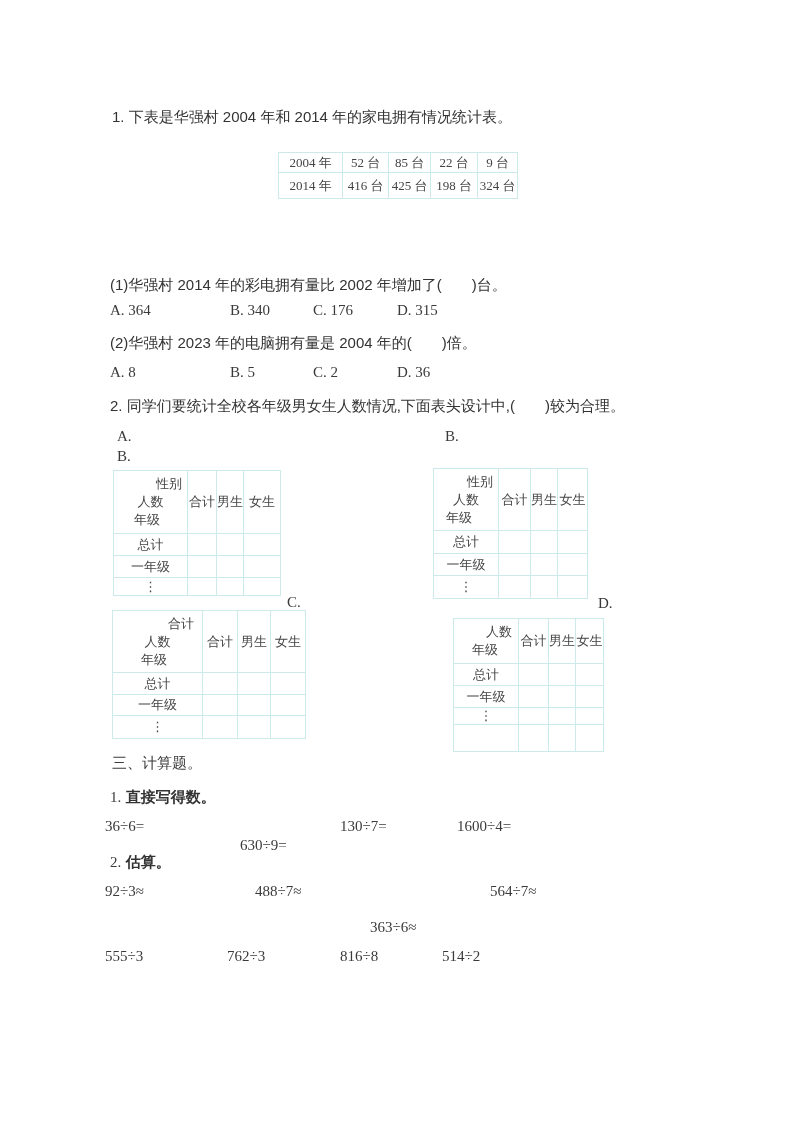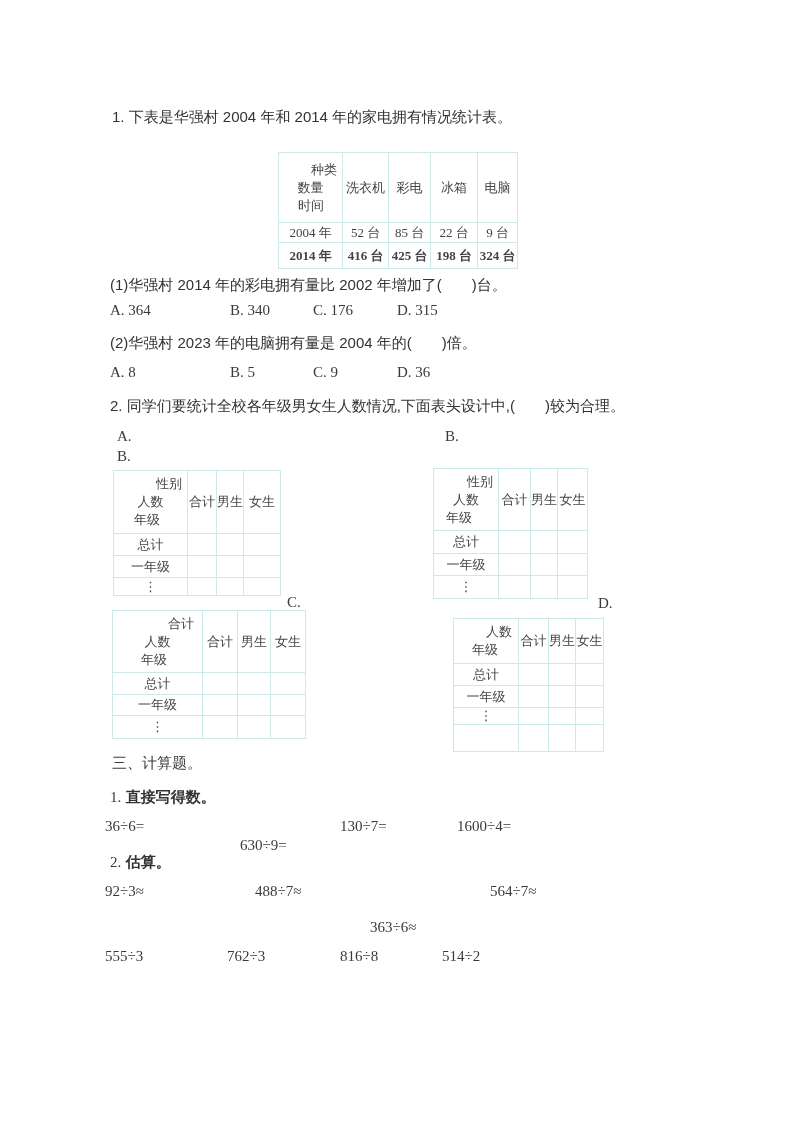--- a/index.html
+++ b/index.html
@@ -42,60 +42,47 @@
 
   <table class="sheet abs" style="left:278px;top:152px;">
     <colgroup>
         <col style="width:64px">
         <col style="width:46px">
         <col style="width:42px">
         <col style="width:47px">
         <col style="width:40px">
       </colgroup>
     <tbody>
-        <tr style="height:70px;">
-      <td>
-        <div class="corner">
-          <div class="l1">种类</div>
-          <div class="l2">数量</div>
-          <div class="l3" style="padding-left:19px;">时间</div>
-        </div>
-      </td>
-      <td class="center">洗衣机</td>
-      <td class="center">彩电</td>
-      <td class="center">冰箱</td>
-      <td class="center">电脑</td>
-    </tr>
     <tr style="height:20px;">
       <td class="center">2004 年</td>
       <td class="center">52 台</td>
       <td class="center">85 台</td>
       <td class="center">22 台</td>
       <td class="center">9 台</td>
     </tr>
-    <tr style="height:26px;font-weight:bold;">
+    <tr style="height:26px;">
       <td class="center">2014 年</td>
       <td class="center">416 台</td>
       <td class="center">425 台</td>
       <td class="center">198 台</td>
       <td class="center">324 台</td>
     </tr>
   </tbody>
     </table>
 
   <div class="abs qtext" style="left:110px;top:276px;">(1)华强村 2014 年的彩电拥有量比 2002 年增加了(　　)台。</div>
   <span class="abs serif" style="left:110px;top:302px;">A. 364</span>
   <span class="abs serif" style="left:230px;top:302px;">B. 340</span>
   <span class="abs serif" style="left:313px;top:302px;">C. 176</span>
   <span class="abs serif" style="left:397px;top:302px;">D. 315</span>
 
   <div class="abs qtext" style="left:110px;top:334px;">(2)华强村 2023 年的电脑拥有量是 2004 年的(　　)倍。</div>
   <span class="abs serif" style="left:110px;top:364px;">A. 8</span>
   <span class="abs serif" style="left:230px;top:364px;">B. 5</span>
-  <span class="abs serif" style="left:313px;top:364px;">C. 9</span>
+  <span class="abs serif" style="left:313px;top:364px;">C. 2</span>
   <span class="abs serif" style="left:397px;top:364px;">D. 36</span>
 
   <div class="abs qtext" style="left:110px;top:397px;">2. 同学们要统计全校各年级男女生人数情况,下面表头设计中,(　　)较为合理。</div>
 
   <span class="abs serif" style="left:117px;top:428px;">A.</span>
   <span class="abs serif" style="left:445px;top:428px;">B.</span>
   <span class="abs serif" style="left:117px;top:448px;">B.</span>
 
   <table class="sheet abs" style="left:113px;top:470px;">
     <colgroup>

